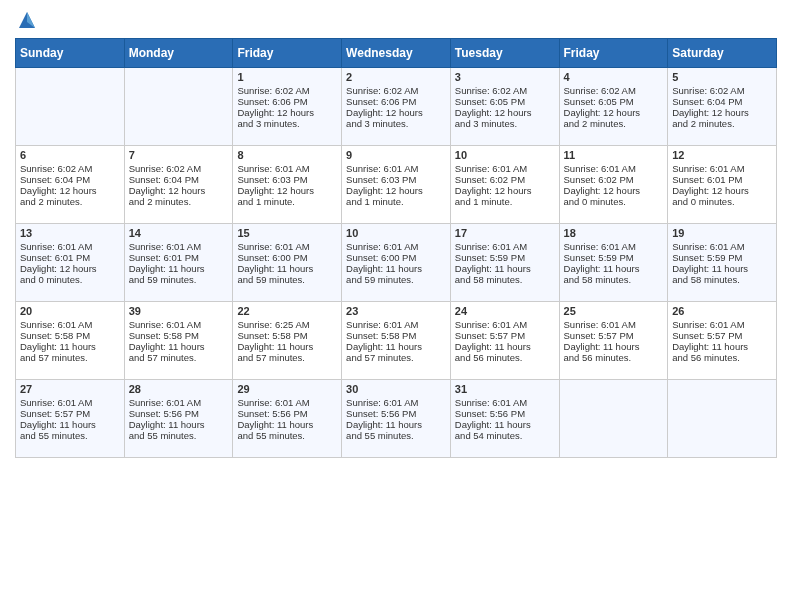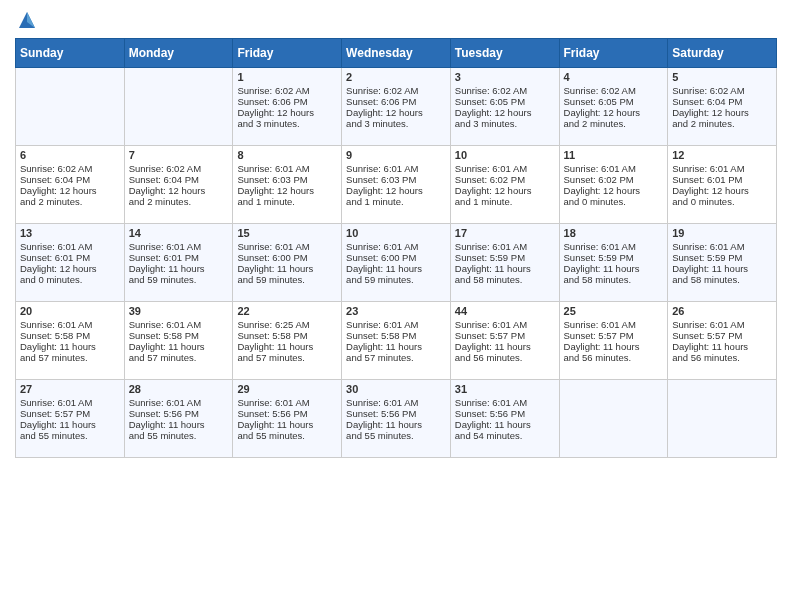--- a/index.html
+++ b/index.html
@@ -289,21 +289,21 @@
             <div>and 57 minutes.</div>
           </td>
           <td>
             <span class="day-number">23</span>
             <div>Sunrise: 6:01 AM</div>
             <div>Sunset: 5:58 PM</div>
             <div>Daylight: 11 hours</div>
             <div>and 57 minutes.</div>
           </td>
           <td>
-            <span class="day-number">44</span>
+            <span class="day-number">24</span>
             <div>Sunrise: 6:01 AM</div>
             <div>Sunset: 5:57 PM</div>
             <div>Daylight: 11 hours</div>
             <div>and 56 minutes.</div>
           </td>
           <td>
             <span class="day-number">25</span>
             <div>Sunrise: 6:01 AM</div>
             <div>Sunset: 5:57 PM</div>
             <div>Daylight: 11 hours</div>

